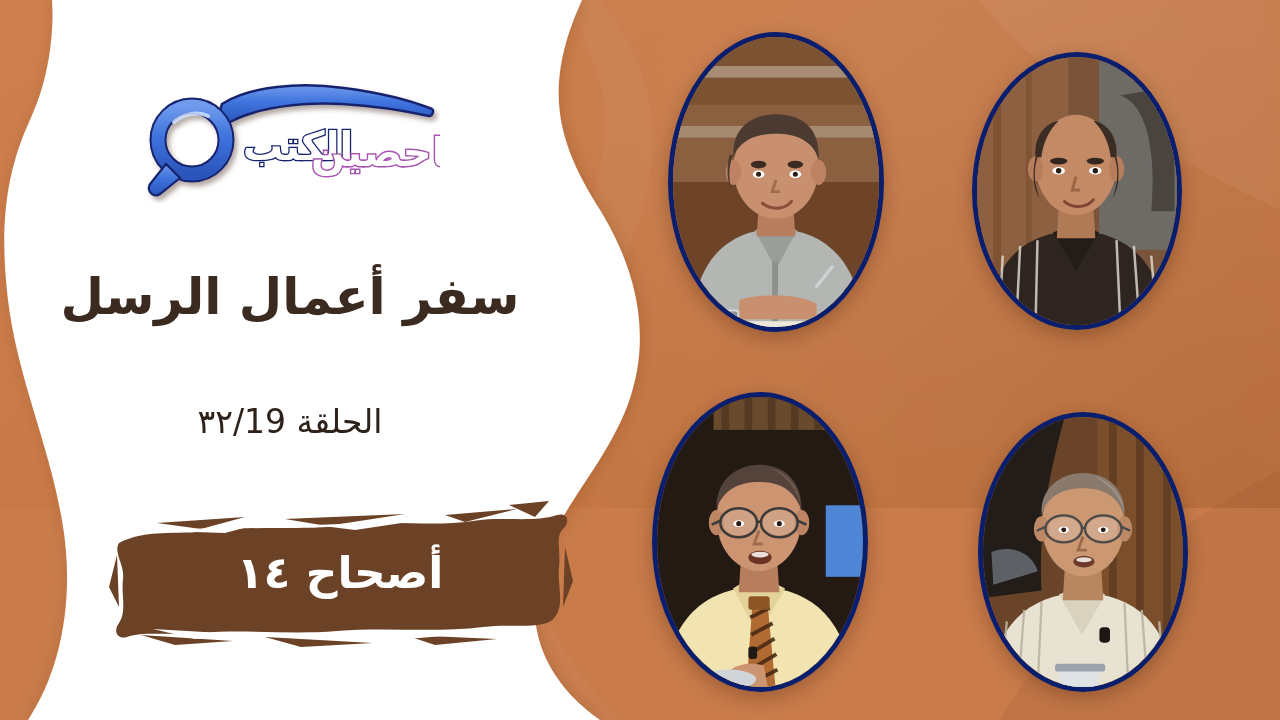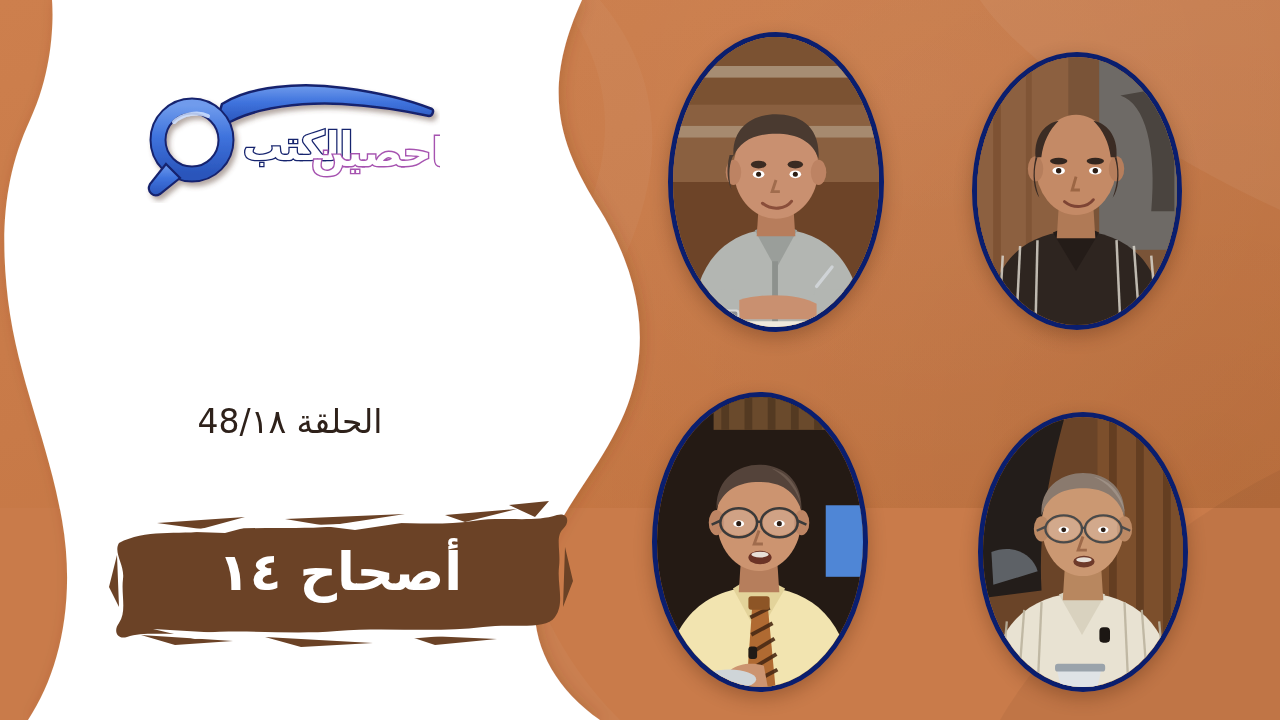--- a/index.html
+++ b/index.html
@@ -60,21 +60,21 @@
   }
 
   
   .banner-wrap{
     position:absolute; left:105px; top:495px; width:470px; height:160px;
   }
   .banner-svg{ position:absolute; left:0; top:0; width:470px; height:160px; }
   .banner-label{
     position:absolute; left:0; top:0; width:470px; height:160px;
     display:flex; align-items:center; justify-content:center;
-    color:#ffffff; font-size:52px; font-weight:bold;
+    color:#ffffff; font-size:44px; font-weight:bold;
     direction:rtl; letter-spacing:1px;
     padding-bottom:6px;
   }
 
   
   .photo{
     position:absolute;
     border-radius:50%;
     border:5px solid #0a1e6e;
     overflow:hidden;
@@ -157,22 +157,23 @@
           <path d="M 44,44 C 52,36 68,33 78,38" stroke="#cfe0ff" stroke-width="4" fill="none" stroke-linecap="round" opacity=".85"></path>
         </g>
 
         <g>
           <text x="168" y="82" text-anchor="middle" direction="rtl" font-family="'DejaVu Sans','Liberation Sans',sans-serif" font-size="40" font-weight="bold" fill="#ffffff" stroke="#16246e" stroke-width="2.6" paint-order="stroke fill">الكتب</text>
           <text x="262" y="88" text-anchor="middle" direction="rtl" font-family="'DejaVu Sans','Liberation Sans',sans-serif" font-size="40" font-weight="bold" fill="#ffffff" stroke="#a653b0" stroke-width="2.8" paint-order="stroke fill">فاحصين</text>
         </g>
       </svg>
     </div>
 
-
-    <div class="episode-line">الحلقة 48/١٨</div>
+    <div class="show-title">سفر أعمال الرسل</div>
+
+    <div class="episode-line">الحلقة ٣٢/19</div>
 
     <div class="banner-wrap">
       <svg class="banner-svg" viewBox="0 0 470 160" xmlns="http://www.w3.org/2000/svg">
         <path fill="#6b4226" d="M 14,48
                  C 40,34 72,40 104,36
                  C 150,30 196,36 244,30
                  C 286,25 330,32 368,26
                  C 398,21 428,28 452,20
                  C 462,17 466,26 458,34
                  C 450,42 456,56 454,72

